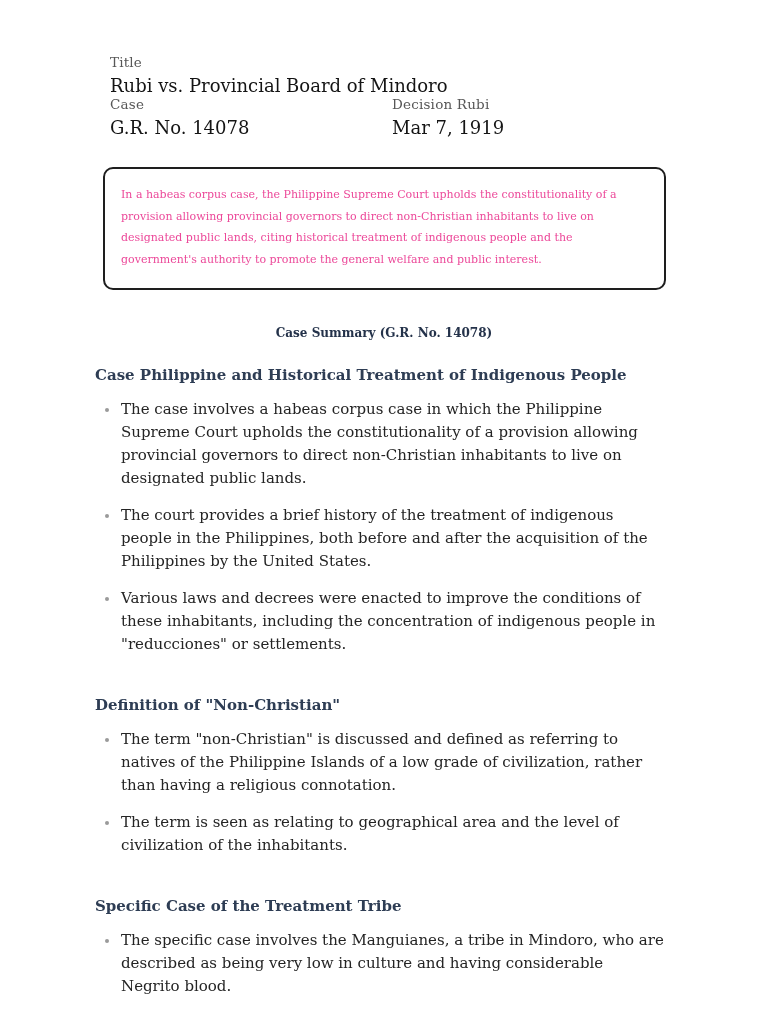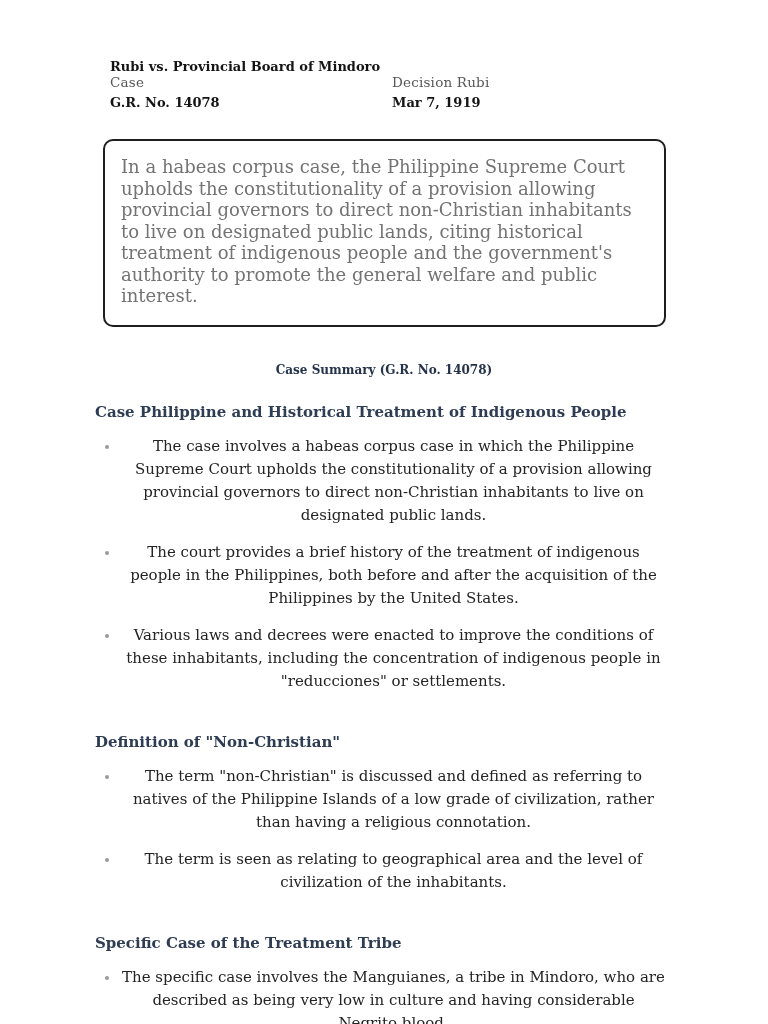--- a/index.html
+++ b/index.html
@@ -18,39 +18,39 @@
   }
 
   
   .doc-header { padding: 54px 0 0 110px; }
   .field-label {
     font-size: 13.5px;
     color: #575757;
     letter-spacing: 0.2px;
   }
   .field-value {
-    font-size: 13px;
-    font-weight: bold;
+    font-size: 18px;
+    font-weight: normal;
     color: #141414;
     margin-top: 5px;
   }
   .meta-row { display: flex; }
   .meta-col-case { width: 282px; }
   .meta-col-date { }
 
   
   .summary-box {
     margin: 29px 0 0 103px;
     width: 563px;
     border: 2px solid #1e1e1e;
     border-radius: 10px;
     padding: 15px 20px 18px 16px;
-    font-size: 18px;
+    font-size: 11px;
     line-height: 21.5px;
-    color: #737373;
+    color: #ec4899;
   }
 
   
   .main-heading {
     margin-top: 36px;
     text-align: center;
     font-size: 12px;
     font-weight: bold;
     color: #24324a;
   }
@@ -63,21 +63,20 @@
   .section-heading {
     font-size: 15px;
     font-weight: bold;
     color: #2e3d54;
     margin-top: 40px;
   }
   .section-heading.first { margin-top: 0; }
   .bullet-item {
     display: flex;
     margin-top: 14px;
-    text-align: center;
   }
   .bullet-dot {
     flex: 0 0 auto;
     width: 4px;
     height: 4px;
     border-radius: 50%;
     background: #9a9a9a;
     margin: 10px 12px 0 10px;
   }
   .bullet-text {
@@ -86,20 +85,21 @@
     color: #242424;
     width: 545px;
   }
 </style>
 </head>
 <body>
 
 <div class="page">
 
   <div class="doc-header">
+    <div class="field-label">Title</div>
     <div class="field-value">Rubi vs. Provincial Board of Mindoro</div>
 
     <div class="meta-row">
       <div class="meta-col-case">
         <div class="field-label">Case</div>
         <div class="field-value">G.R. No. 14078</div>
       </div>
       <div class="meta-col-date">
         <div class="field-label">Decision Rubi</div>
         <div class="field-value">Mar 7, 1919</div>

